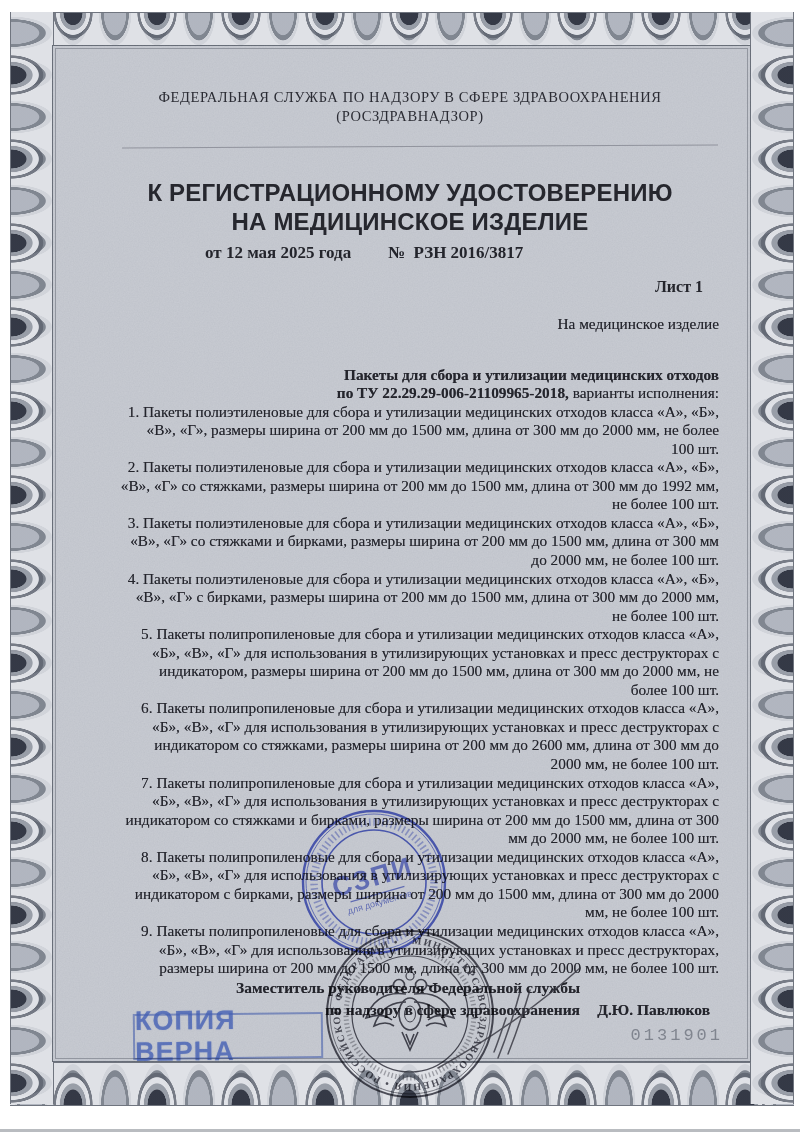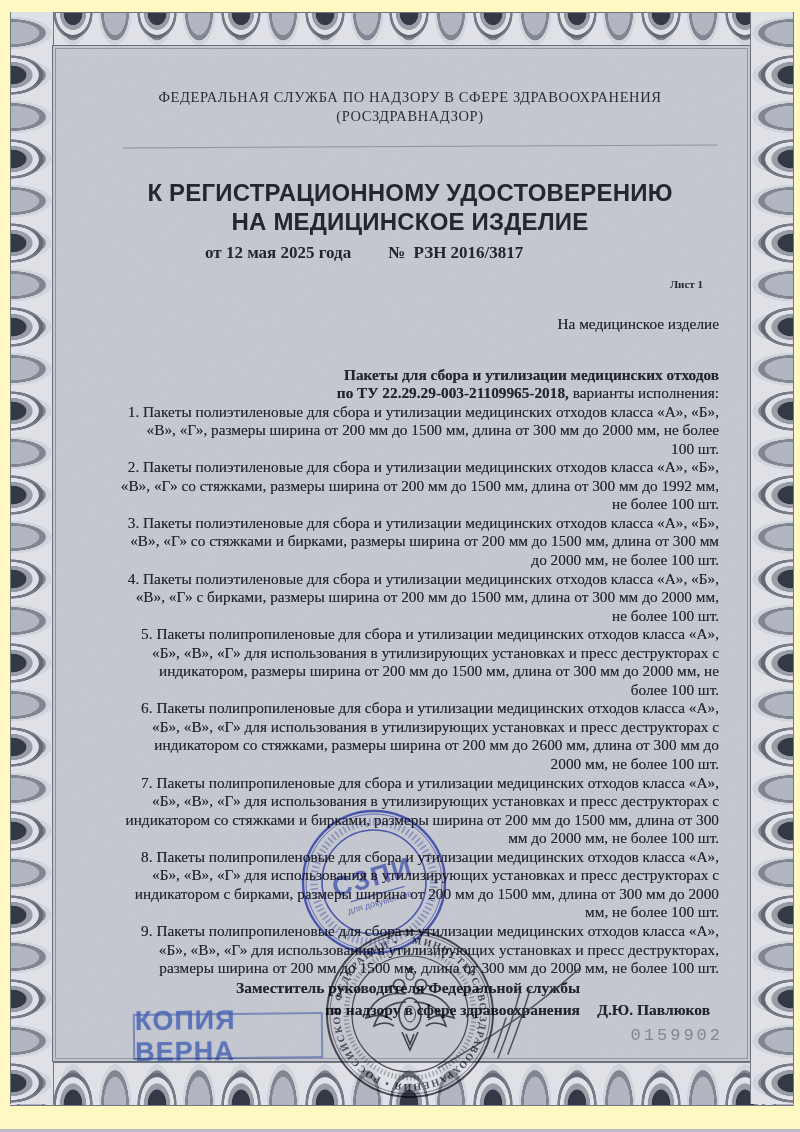--- a/index.html
+++ b/index.html
@@ -1,16 +1,16 @@
 <!DOCTYPE html>
 <html lang="ru"><head>
 <meta charset="utf-8">
 <style>
   html,body{margin:0;padding:0;background:#e9e9e9;}
-  .page{position:relative;width:800px;height:1132px;background:#fef9c3;overflow:hidden;
+  .page{position:relative;width:800px;height:1132px;background:#ffffff;overflow:hidden;
         font-family:"Liberation Serif",serif;color:#24252c;}
   
   .band{position:absolute;background-color:#dfe1e6;}
   .band-top,.band-bottom{left:10px;right:6px;height:33px;background-repeat:repeat-x;
       background-size:84px 33px,42px 33px;background-position:21px 0,0 0;
       border-top:1px solid #70757f;border-bottom:1px solid #70757f;}
   .band-top{top:12px;background-image:
       radial-gradient(ellipse 32% 105% at 50% 0%, rgba(42,47,60,.92) 0 34%, rgba(150,155,165,.9) 36% 48%, rgba(226,228,233,.95) 50% 62%, rgba(92,98,110,.8) 64% 72%, transparent 74%),
       radial-gradient(ellipse 48% 120% at 50% 0%, rgba(172,177,187,.9) 0 55%, rgba(112,118,130,.85) 57% 68%, rgba(200,203,210,.6) 70% 80%, transparent 82%);}
   .band-bottom{top:1062px;height:42px;background-size:84px 42px,42px 42px;background-image:
@@ -77,45 +77,45 @@
 
   <div class="abs center hdr" style="top:89px">ФЕДЕРАЛЬНАЯ СЛУЖБА ПО НАДЗОРУ В СФЕРЕ ЗДРАВООХРАНЕНИЯ</div>
   <div class="abs center hdr" style="top:108px">(РОСЗДРАВНАДЗОР)</div>
   <div class="rule"></div>
 
   <div class="abs center ttl" style="top:179px">К РЕГИСТРАЦИОННОМУ УДОСТОВЕРЕНИЮ</div>
   <div class="abs center ttl" style="top:208px">НА МЕДИЦИНСКОЕ ИЗДЕЛИЕ</div>
 
   <div class="abs bold-serif pre" style="top:243px;left:205px;font-size:17px">от 12 мая 2025 года</div>
   <div class="abs bold-serif pre" style="top:243px;left:388px;font-size:17px">№  РЗН 2016/3817</div>
-  <div class="abs bold-serif pre" style="top:278px;left:520px;width:183px;text-align:right;font-size:11px">Лист 1</div>
+  <div class="abs bold-serif pre" style="top:278px;left:520px;width:183px;text-align:right;font-size:16px">Лист 1</div>
 
   <div class="abs content">
     <p>На медицинское изделие</p>
     <p class="b">Пакеты для сбора и утилизации медицинских отходов</p>
-    <p><span class="b">по ТУ 22.29.29-003-21109965-2018,</span><span> варианты исполнения:</span></p>
+    <p><span class="b">по ТУ 22.29.29-006-21109965-2018,</span><span> варианты исполнения:</span></p>
     <div>
         <p>1. Пакеты полиэтиленовые для сбора и утилизации медицинских отходов класса «А», «Б», «В», «Г», размеры ширина от 200 мм до 1500 мм, длина от 300 мм до 2000 мм, не более 100 шт.</p>
         <p>2. Пакеты полиэтиленовые для сбора и утилизации медицинских отходов класса «А», «Б», «В», «Г» со стяжками, размеры ширина от 200 мм до 1500 мм, длина от 300 мм до 1992 мм, не более 100 шт.</p>
         <p>3. Пакеты полиэтиленовые для сбора и утилизации медицинских отходов класса «А», «Б», «В», «Г» со стяжками и бирками, размеры ширина от 200 мм до 1500 мм, длина от 300 мм до 2000 мм, не более 100 шт.</p>
         <p>4. Пакеты полиэтиленовые для сбора и утилизации медицинских отходов класса «А», «Б», «В», «Г» с бирками, размеры ширина от 200 мм до 1500 мм, длина от 300 мм до 2000 мм, не более 100 шт.</p>
         <p>5. Пакеты полипропиленовые для сбора и утилизации медицинских отходов класса «А», «Б», «В», «Г» для использования в утилизирующих установках и пресс деструкторах с индикатором, размеры ширина от 200 мм до 1500 мм, длина от 300 мм до 2000 мм, не более 100 шт.</p>
         <p>6. Пакеты полипропиленовые для сбора и утилизации медицинских отходов класса «А», «Б», «В», «Г» для использования в утилизирующих установках и пресс деструкторах с индикатором со стяжками, размеры ширина от 200 мм до 2600 мм, длина от 300 мм до 2000 мм, не более 100 шт.</p>
         <p>7. Пакеты полипропиленовые для сбора и утилизации медицинских отходов класса «А», «Б», «В», «Г» для использования в утилизирующих установках и пресс деструкторах с индикатором со стяжками и бирками, размеры ширина от 200 мм до 1500 мм, длина от 300 мм до 2000 мм, не более 100 шт.</p>
         <p>8. Пакеты полипропиленовые для сбора и утилизации медицинских отходов класса «А», «Б», «В», «Г» для использования в утилизирующих установках и пресс деструкторах с индикатором с бирками, размеры ширина от 200 мм до 1500 мм, длина от 300 мм до 2000 мм, не более 100 шт.</p>
         <p>9. Пакеты полипропиленовые для сбора и утилизации медицинских отходов класса «А», «Б», «В», «Г» для использования в утилизирующих установках и пресс деструкторах, размеры ширина от 200 мм до 1500 мм, длина от 300 мм до 2000 мм, не более 100 шт.</p>
       </div>
   </div>
 
   <div class="abs sig" style="top:977px;left:120px;width:460px">
     <div>Заместитель руководителя Федеральной службы</div>
     <div>по надзору в сфере здравоохранения</div>
   </div>
   <div class="abs sig" style="top:999px;left:548px;width:162px;text-align:right">Д.Ю. Павлюков</div>
-  <div class="abs blank-num" style="top:1026px;left:560px;width:163px">0159902</div>
+  <div class="abs blank-num" style="top:1026px;left:560px;width:163px">0131901</div>
 
   <div class="stamp copy-stamp">
     <span>КОПИЯ ВЕРНА</span>
   </div>
 
   <svg class="stamp" style="left:298px;top:806px" width="152" height="152" viewBox="0 0 152 152" xmlns="http://www.w3.org/2000/svg">
     <g stroke="#3246c8" fill="none" opacity=".78">
       <circle cx="76" cy="76" r="71" stroke-width="2.4"></circle>
       <circle cx="76" cy="76" r="68" stroke-width=".8"></circle>
       <circle cx="76" cy="76" r="52" stroke-width="1.6"></circle>

